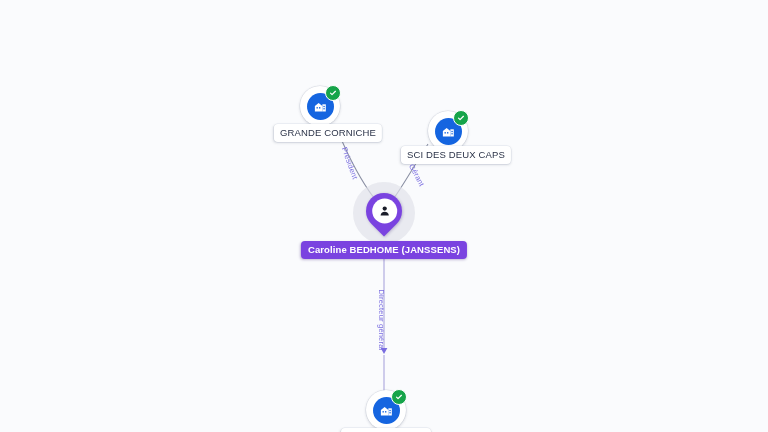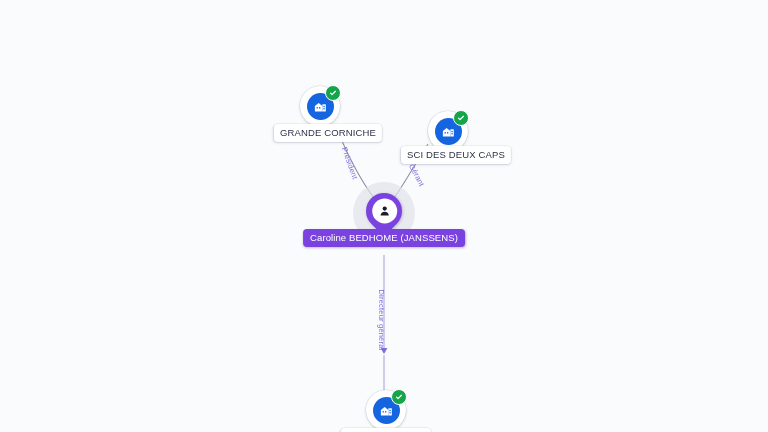--- a/index.html
+++ b/index.html
@@ -237,16 +237,16 @@
   <div id="person-node" style="left:384px; top:213px;">
     <div class="person-halo"></div>
     <div class="person-pin">
       <div class="person-pin-inner">
         <svg width="13" height="13" viewBox="0 0 24 24">
           <circle cx="12" cy="7.6" r="3.9" fill="#1a1d29"></circle>
           <path d="M4.4 20.5 C4.4 15.8 8 13.4 12 13.4 C16 13.4 19.6 15.8 19.6 20.5 Z" fill="#1a1d29"></path>
         </svg>
       </div>
     </div>
-    <div class="person-label" style="left:0px; top:16px;">Caroline BEDHOME (JANSSENS)</div>
+    <div class="person-label" style="left:0px; top:28px;font-weight:bold;">Caroline BEDHOME (JANSSENS)</div>
   </div>
 
 </div>
 
 </body></html>

